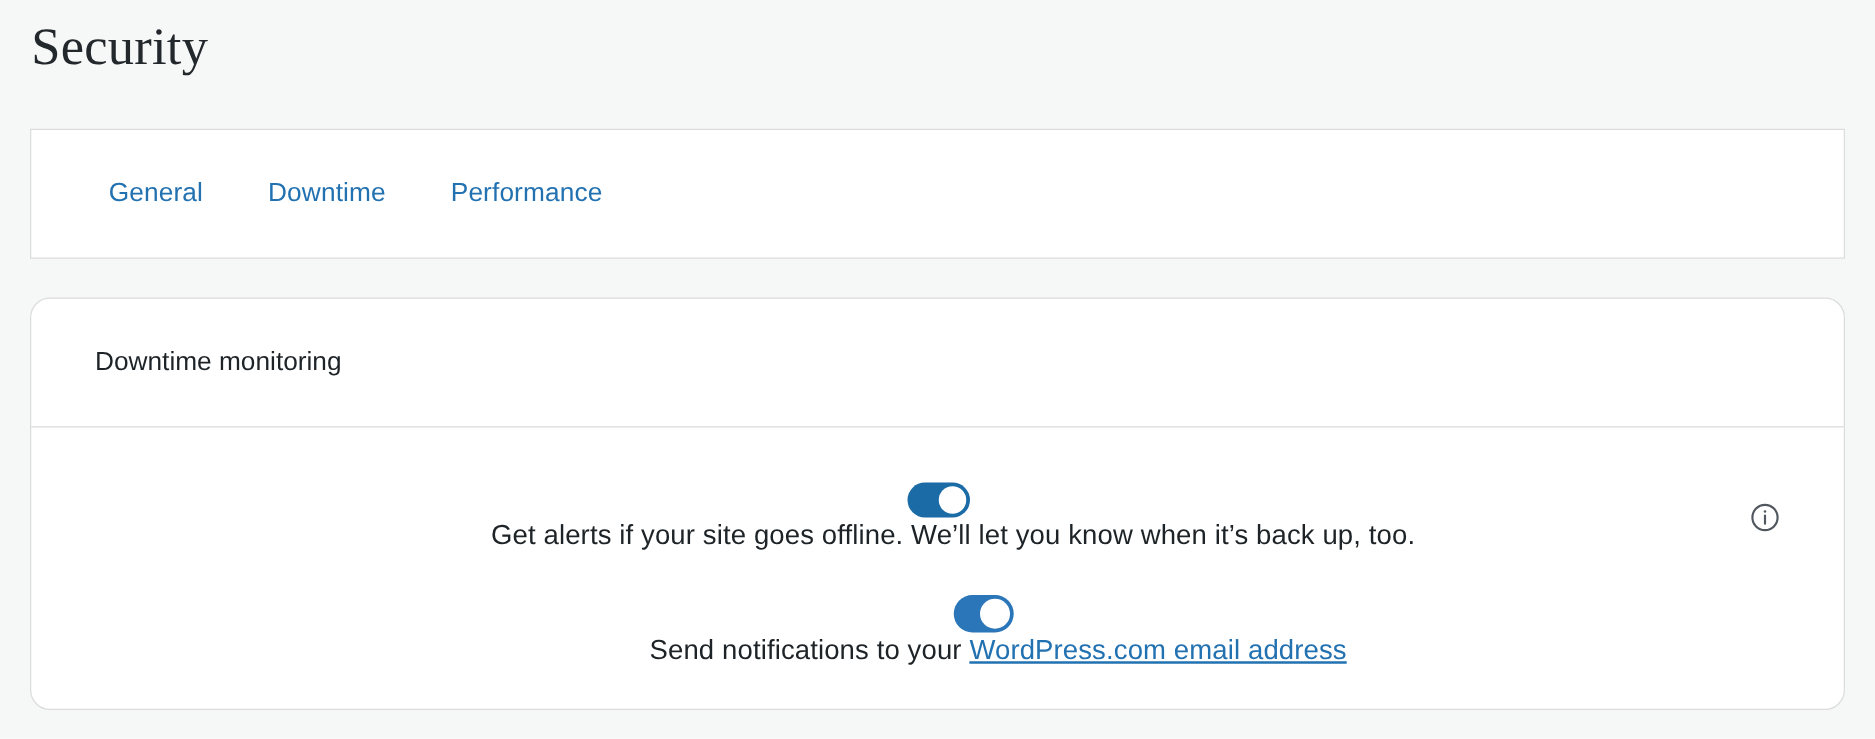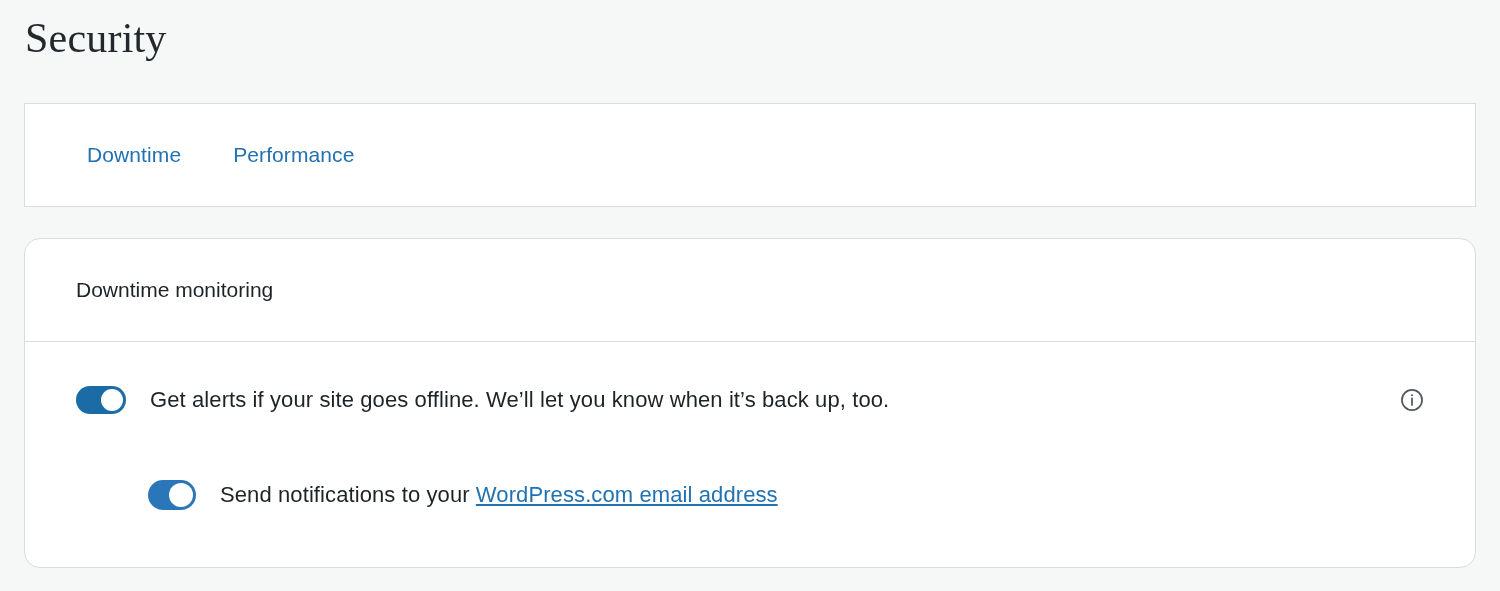--- a/index.html
+++ b/index.html
@@ -93,24 +93,25 @@
   .section-body {
     padding: 44px 0 0 0;
   }
 
   .toggle-row {
     display: flex;
     align-items: center;
     padding-left: 51px;
     padding-right: 50px;
     position: relative;
+    flex-direction: column;
   }
   .toggle-row.indented {
     padding-left: 123px;
-    margin-top: 66px;
+    margin-top: 34px;
   }
 
   
   .toggle {
     flex: 0 0 auto;
     width: 50px;
     height: 28px;
     border-radius: 14px;
     background: #1a6ba6;
     position: relative;
@@ -165,20 +166,23 @@
   .info-icon svg { display: block; }
 </style>
 </head>
 <body>
 
 <div class="page-title">Security</div>
 
 <div class="card" id="tabs-card">
   <div class="tabs">
     <div class="tab">
+      <span>General</span>
+    </div>
+    <div class="tab">
       <span>Downtime</span>
     </div>
     <div class="tab">
       <span>Performance</span>
     </div>
   </div>
 </div>
 
 <div class="card" id="settings-card">
 

